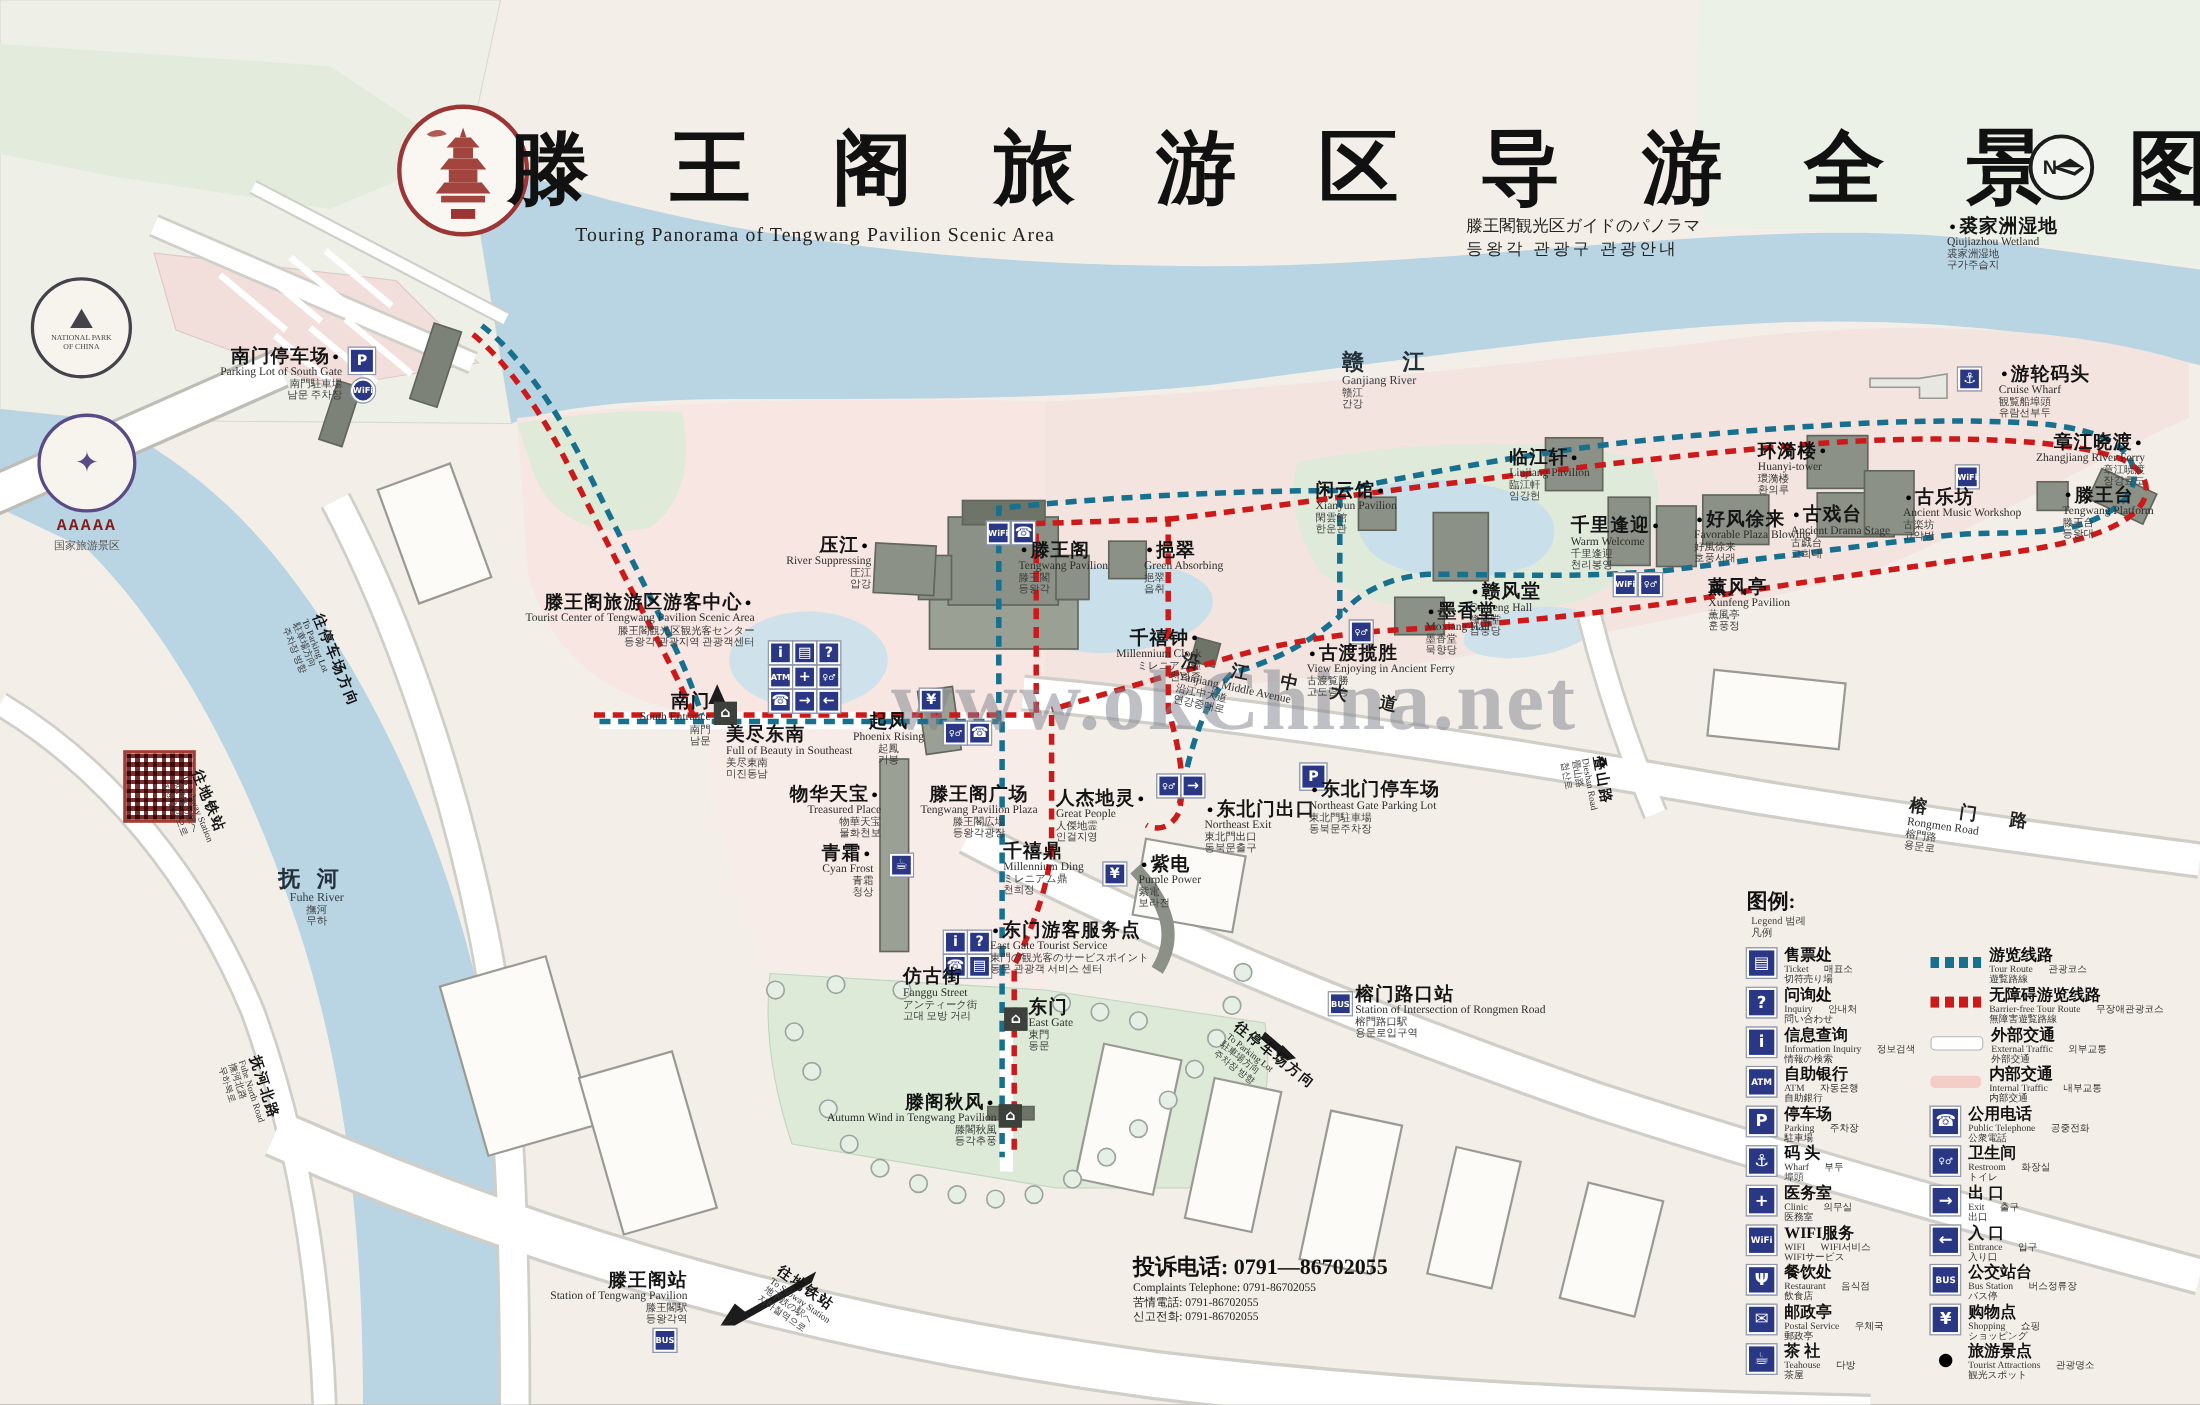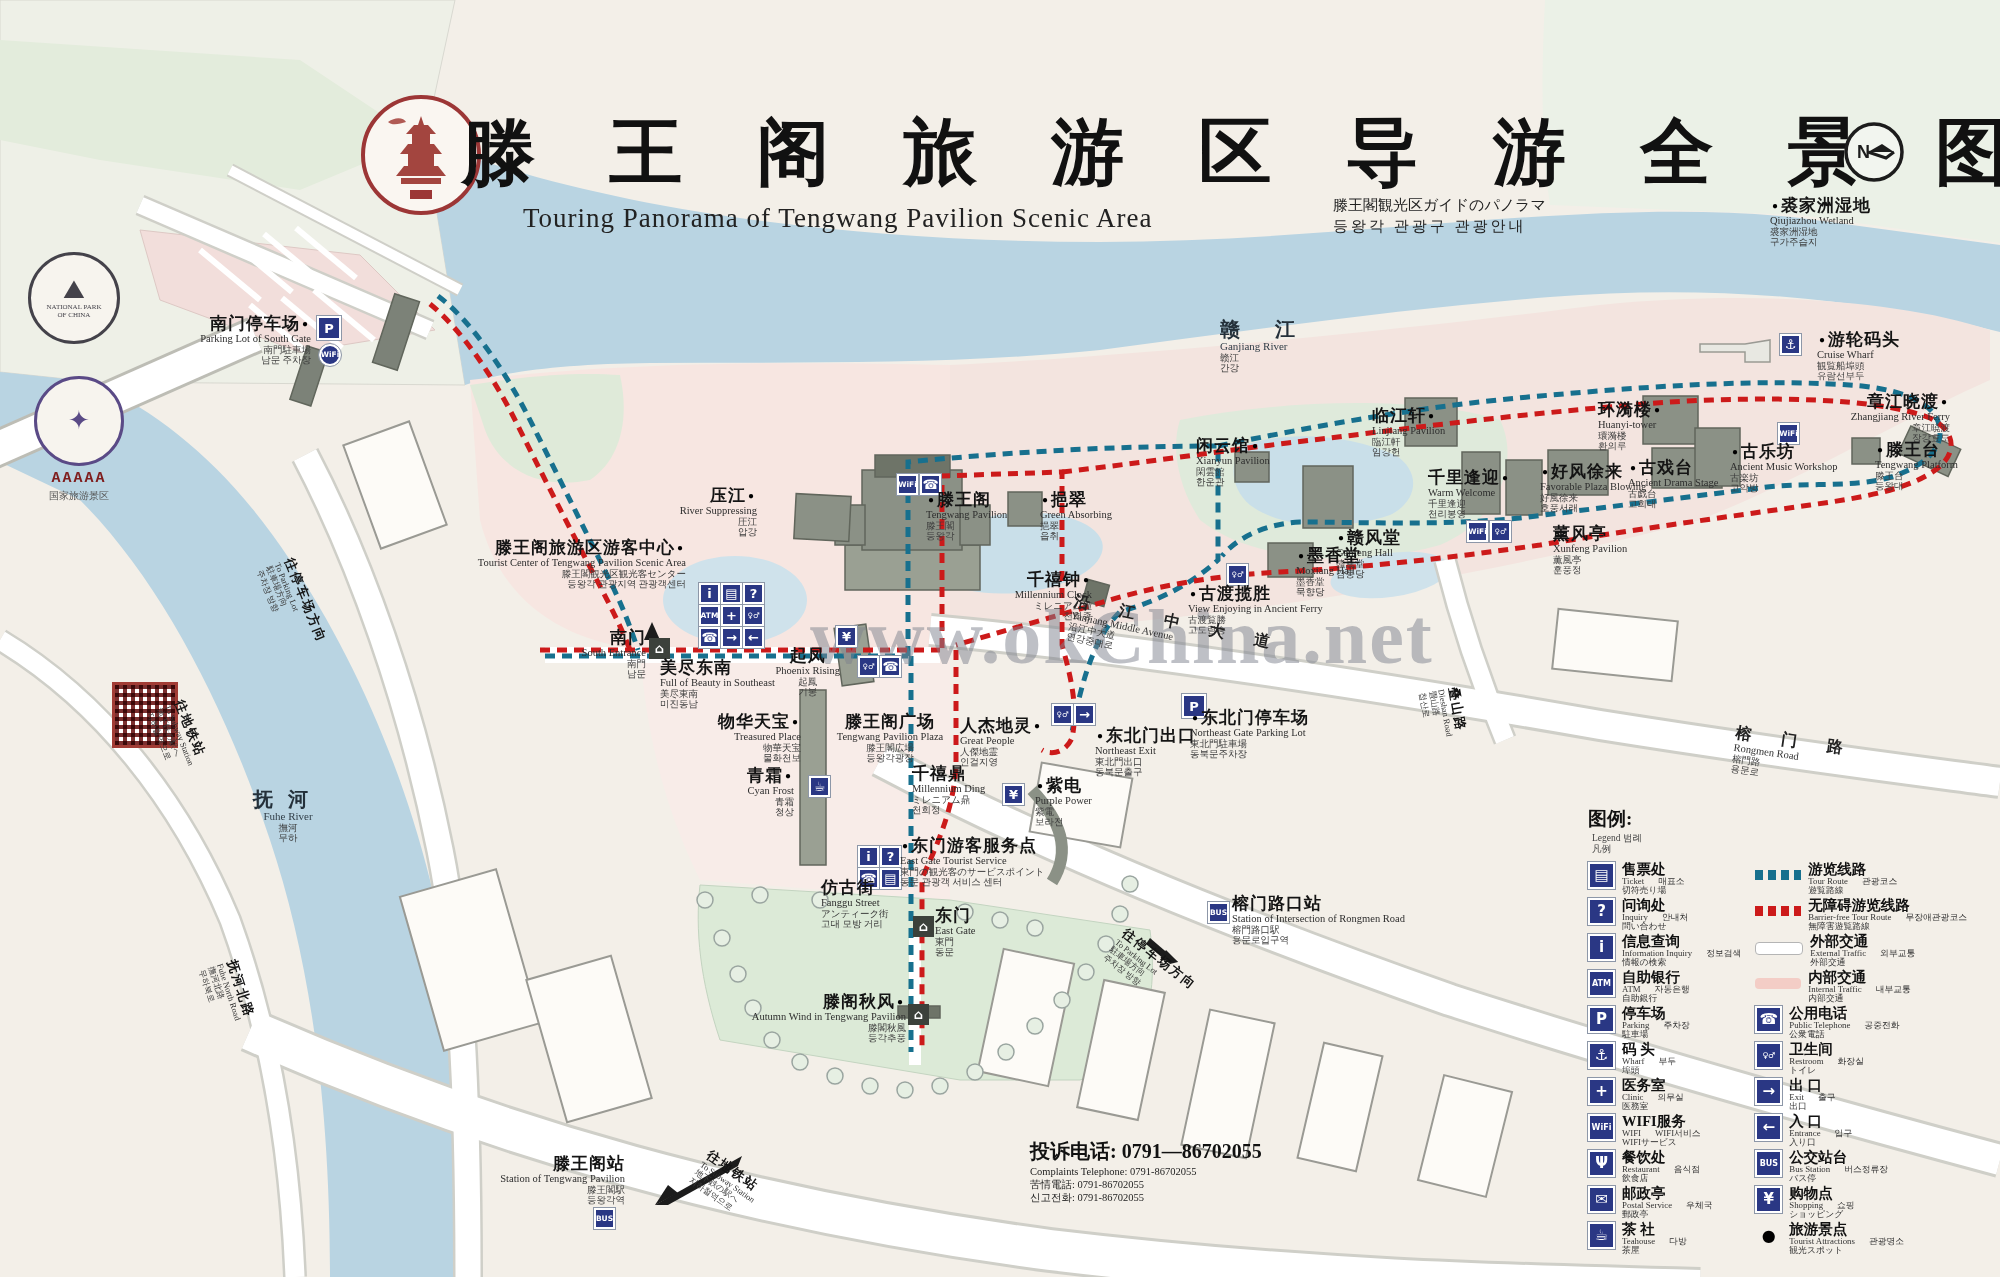--- a/index.html
+++ b/index.html
@@ -2,21 +2,21 @@
 <html><head>
 <meta charset="utf-8">
 <style>
   html,body{margin:0;padding:0;background:#888;}
   #stage{position:relative;width:2000px;height:1277px;background:#f3efe8;overflow:hidden;
          font-family:"Liberation Serif",serif;}
   svg.base{position:absolute;left:0;top:0;}
   
   .title{position:absolute;left:462px;top:104px;font-family:"Liberation Sans",sans-serif;
          font-weight:bold;font-size:73px;letter-spacing:27px;color:#111;white-space:nowrap;}
-  .sub-en{position:absolute;left:523px;top:203px;font-size:27px;color:#222;letter-spacing:1px;
+  .sub-en{position:absolute;left:523px;top:203px;font-size:18px;color:#222;letter-spacing:1px;
           font-family:"Liberation Serif",serif;white-space:nowrap;}
   .sub-ja{position:absolute;left:1333px;top:196px;font-size:15px;color:#222;white-space:nowrap;}
   .sub-ko{position:absolute;left:1333px;top:217px;font-size:15px;color:#222;letter-spacing:3px;white-space:nowrap;}
   .seal{position:absolute;left:358px;top:92px;}
   
   .badge{position:absolute;border-radius:50%;border:3px solid #44424a;box-sizing:border-box;
          display:flex;align-items:center;justify-content:center;flex-direction:column;
          font-family:"Liberation Serif",serif;color:#44424a;text-align:center;background:#f7f4ee;}
   #badge1{left:28px;top:252px;width:92px;height:92px;font-size:7px;}
   #badge2{left:34px;top:376px;width:90px;height:90px;border-color:#5a4a86;color:#5a4a86;font-size:20px;}
@@ -388,21 +388,21 @@
         <div class="en">Green Absorbing</div>
         <div class="ja">挹翠</div>
         <div class="ko">읍취</div>
       </div>
       <div class="map-label" style="left: 926px; top: 490px;">
         <div class="zh"><span class="dot">●</span>滕王阁</div>
         <div class="en">Tengwang Pavilion</div>
         <div class="ja">滕王閣</div>
         <div class="ko">등왕각</div>
       </div>
-      <div class="map-label" style="left: 757px; top: 486px; transform: translateX(-100%); transform-origin: 100% 0px; text-align: right;">
+      <div class="map-label" style="left: 792px; top: 486px; transform: translateX(-100%); transform-origin: 100% 0px; text-align: right;">
         <div class="zh">压江<span class="dot">●</span></div>
         <div class="en">River Suppressing</div>
         <div class="ja">圧江</div>
         <div class="ko">압강</div>
       </div>
       <div class="map-label" style="left: 686px; top: 538px; transform: translateX(-100%); transform-origin: 100% 0px; text-align: right;">
         <div class="zh">滕王阁旅游区游客中心<span class="dot">●</span></div>
         <div class="en">Tourist Center of Tengwang Pavilion Scenic Area</div>
         <div class="ja">滕王閣観光区観光客センター</div>
         <div class="ko">등왕각 관광지역 관광객센터</div>

